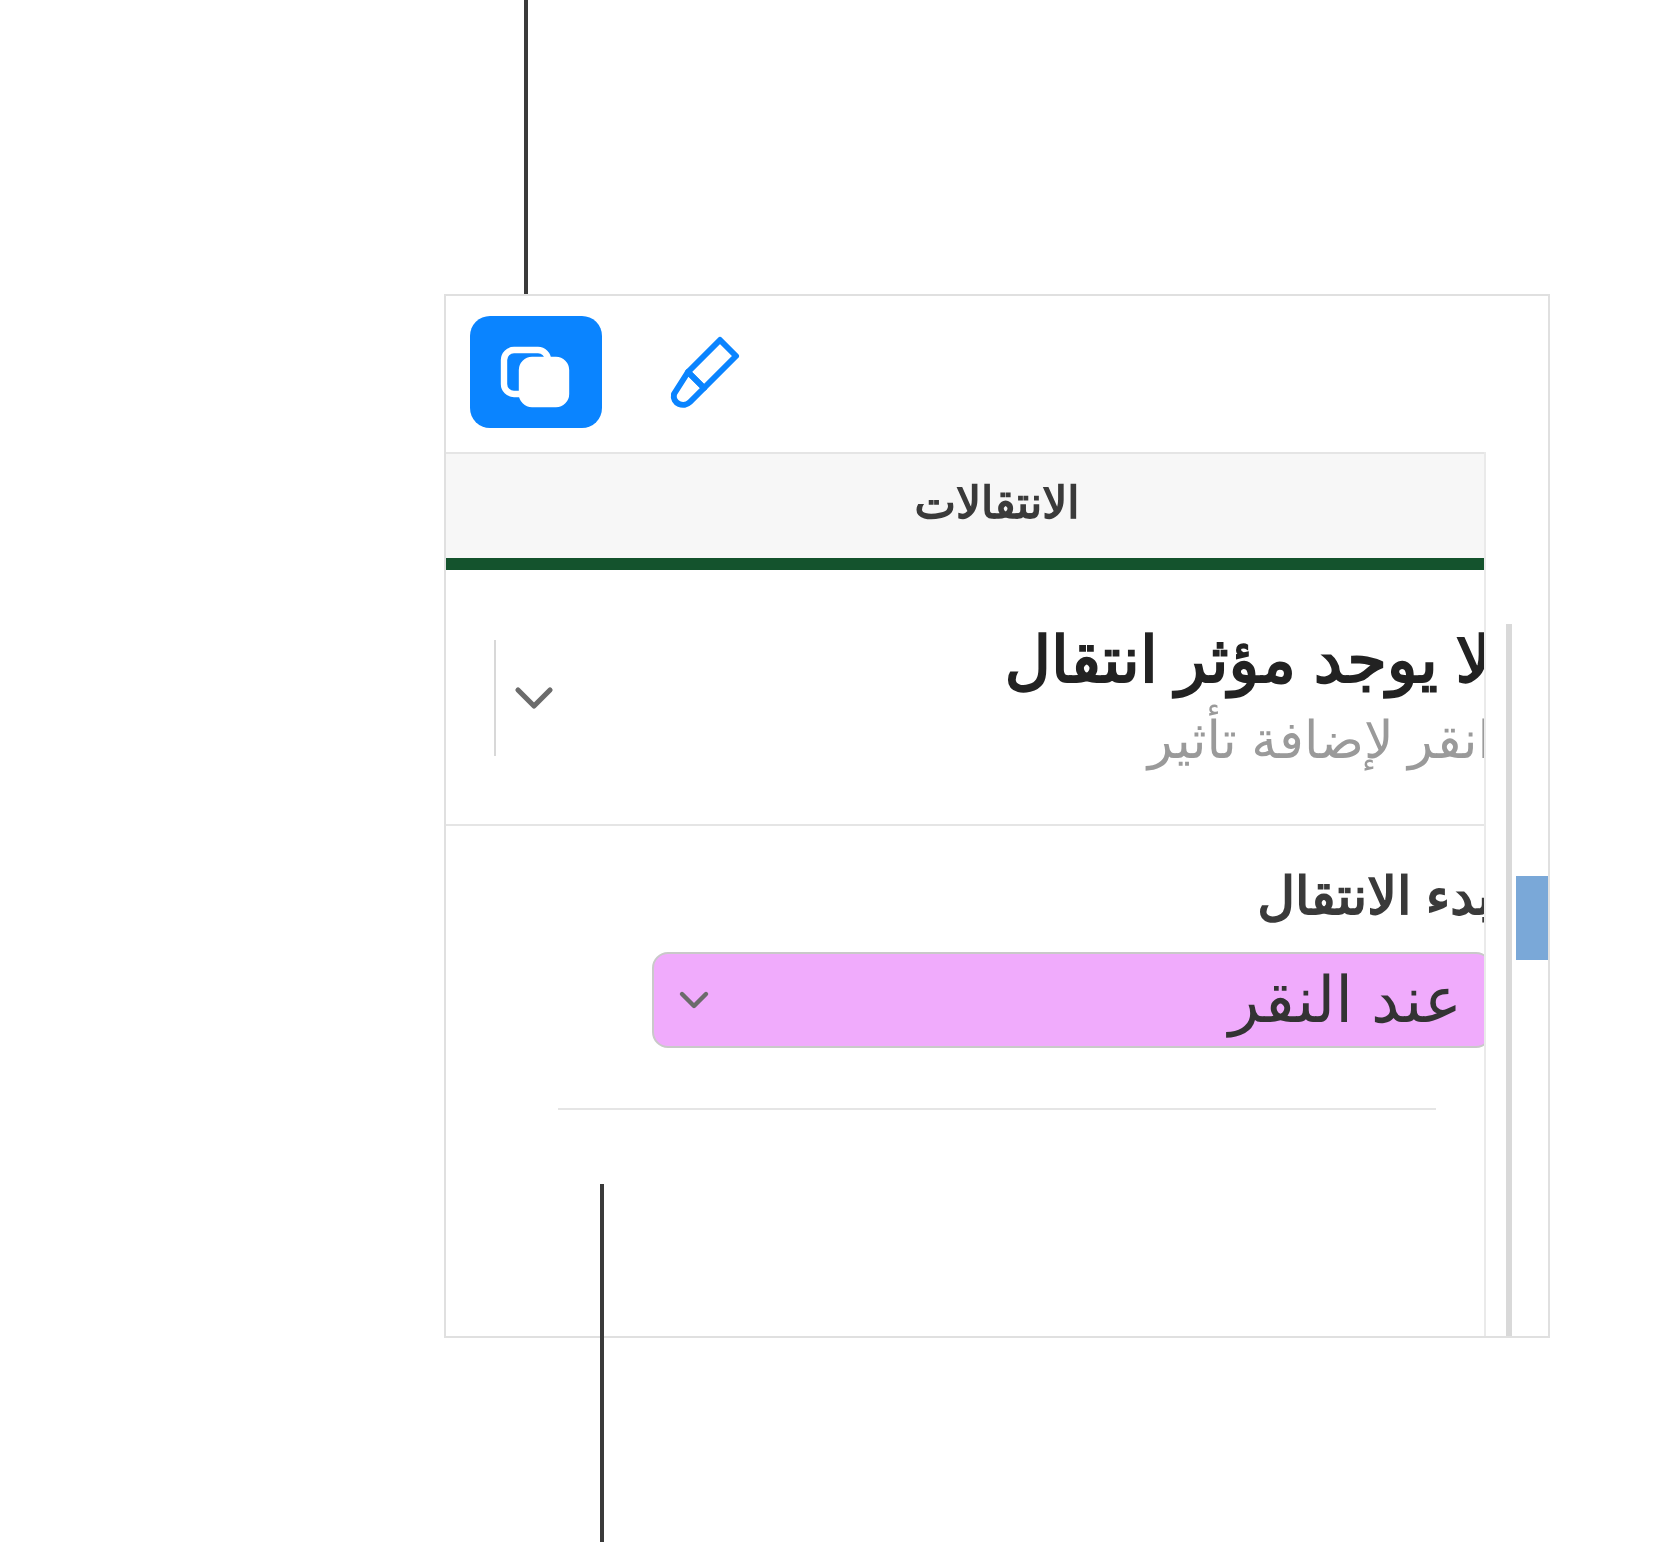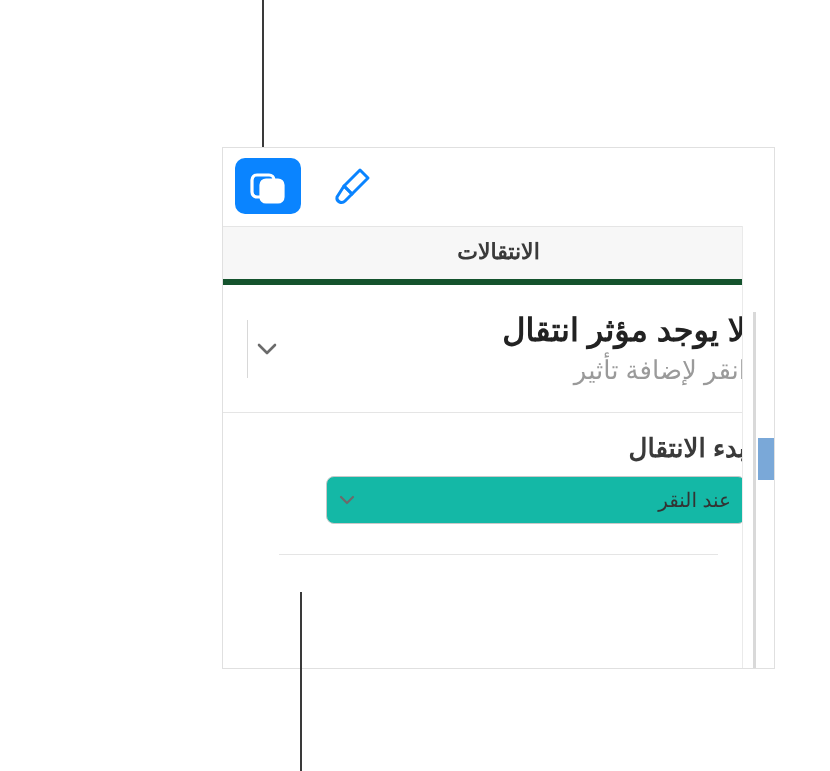--- a/index.html
+++ b/index.html
@@ -124,22 +124,22 @@
   .select-box {
     width: 100%;
     max-width: 420px;
     height: 48px;
     border: 1px solid #c9c9c9;
     border-radius: 8px;
     display: flex;
     align-items: center;
     justify-content: space-between;
     padding: 0 14px 0 6px;
-    background: #14b8a6;
-    font-size: 20px;
+    background: #f0abfc;
+    font-size: 32px;
     color: #333;
     direction: rtl;
   }
   .select-chevron {
     width: 28px;
     height: 28px;
     display: flex;
     align-items: center;
     justify-content: center;
   }

